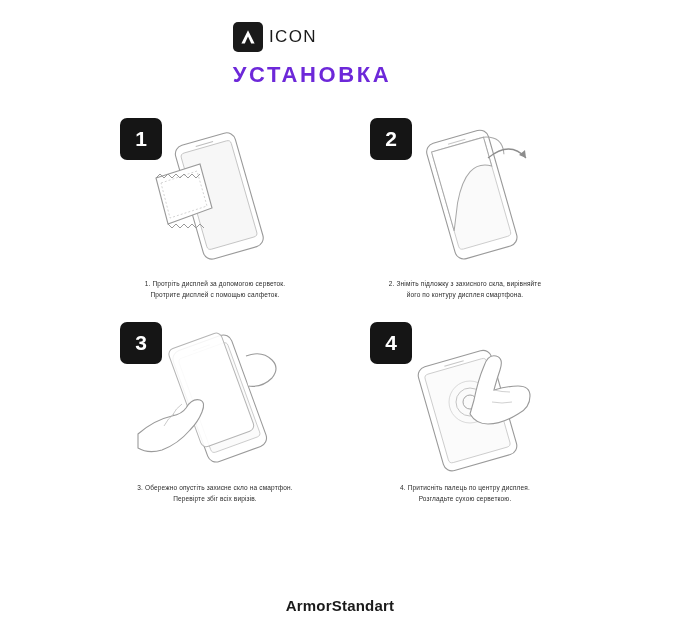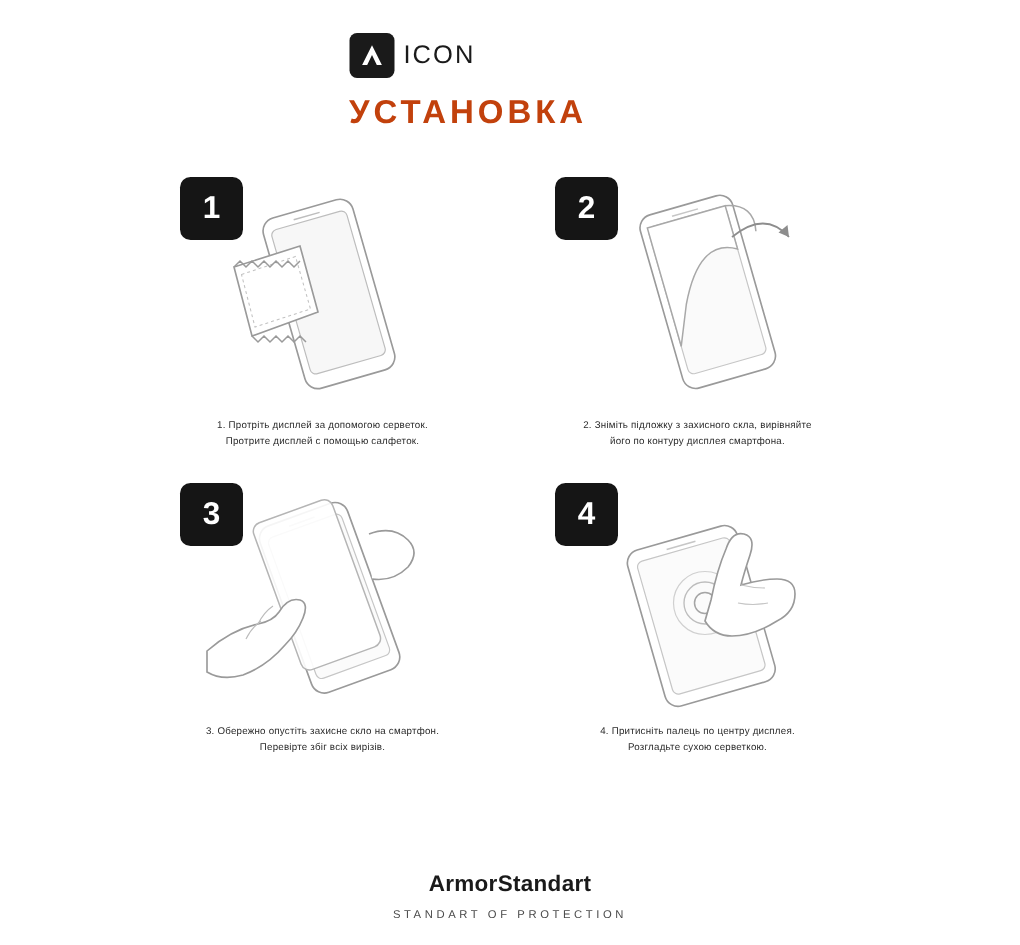--- a/index.html
+++ b/index.html
@@ -53,21 +53,21 @@
   
   .page-title {
     position: absolute;
     top: 62px;
     left: 0;
     width: 624px;
     text-align: center;
     font-size: 22px;
     letter-spacing: 2.6px;
     font-weight: 700;
-    color: #c2410c;
+    color: #6d28d9;
   }
 
   
   .steps {
     position: absolute;
     top: 112px;
     left: 120px;
     width: 440px;
     display: grid;
     grid-template-columns: 190px 190px;
@@ -258,16 +258,15 @@
         </div>
       </div>
       <div class="step-caption">4. Притисніть палець по центру дисплея.
 Розгладьте сухою серветкою.</div>
     </div>
 
   </div>
 
   <div class="footer">
     <div class="footer-brand">ArmorStandart</div>
-    <div class="footer-tagline">STANDART OF PROTECTION</div>
   </div>
 
 </div>
 
 </body></html>

